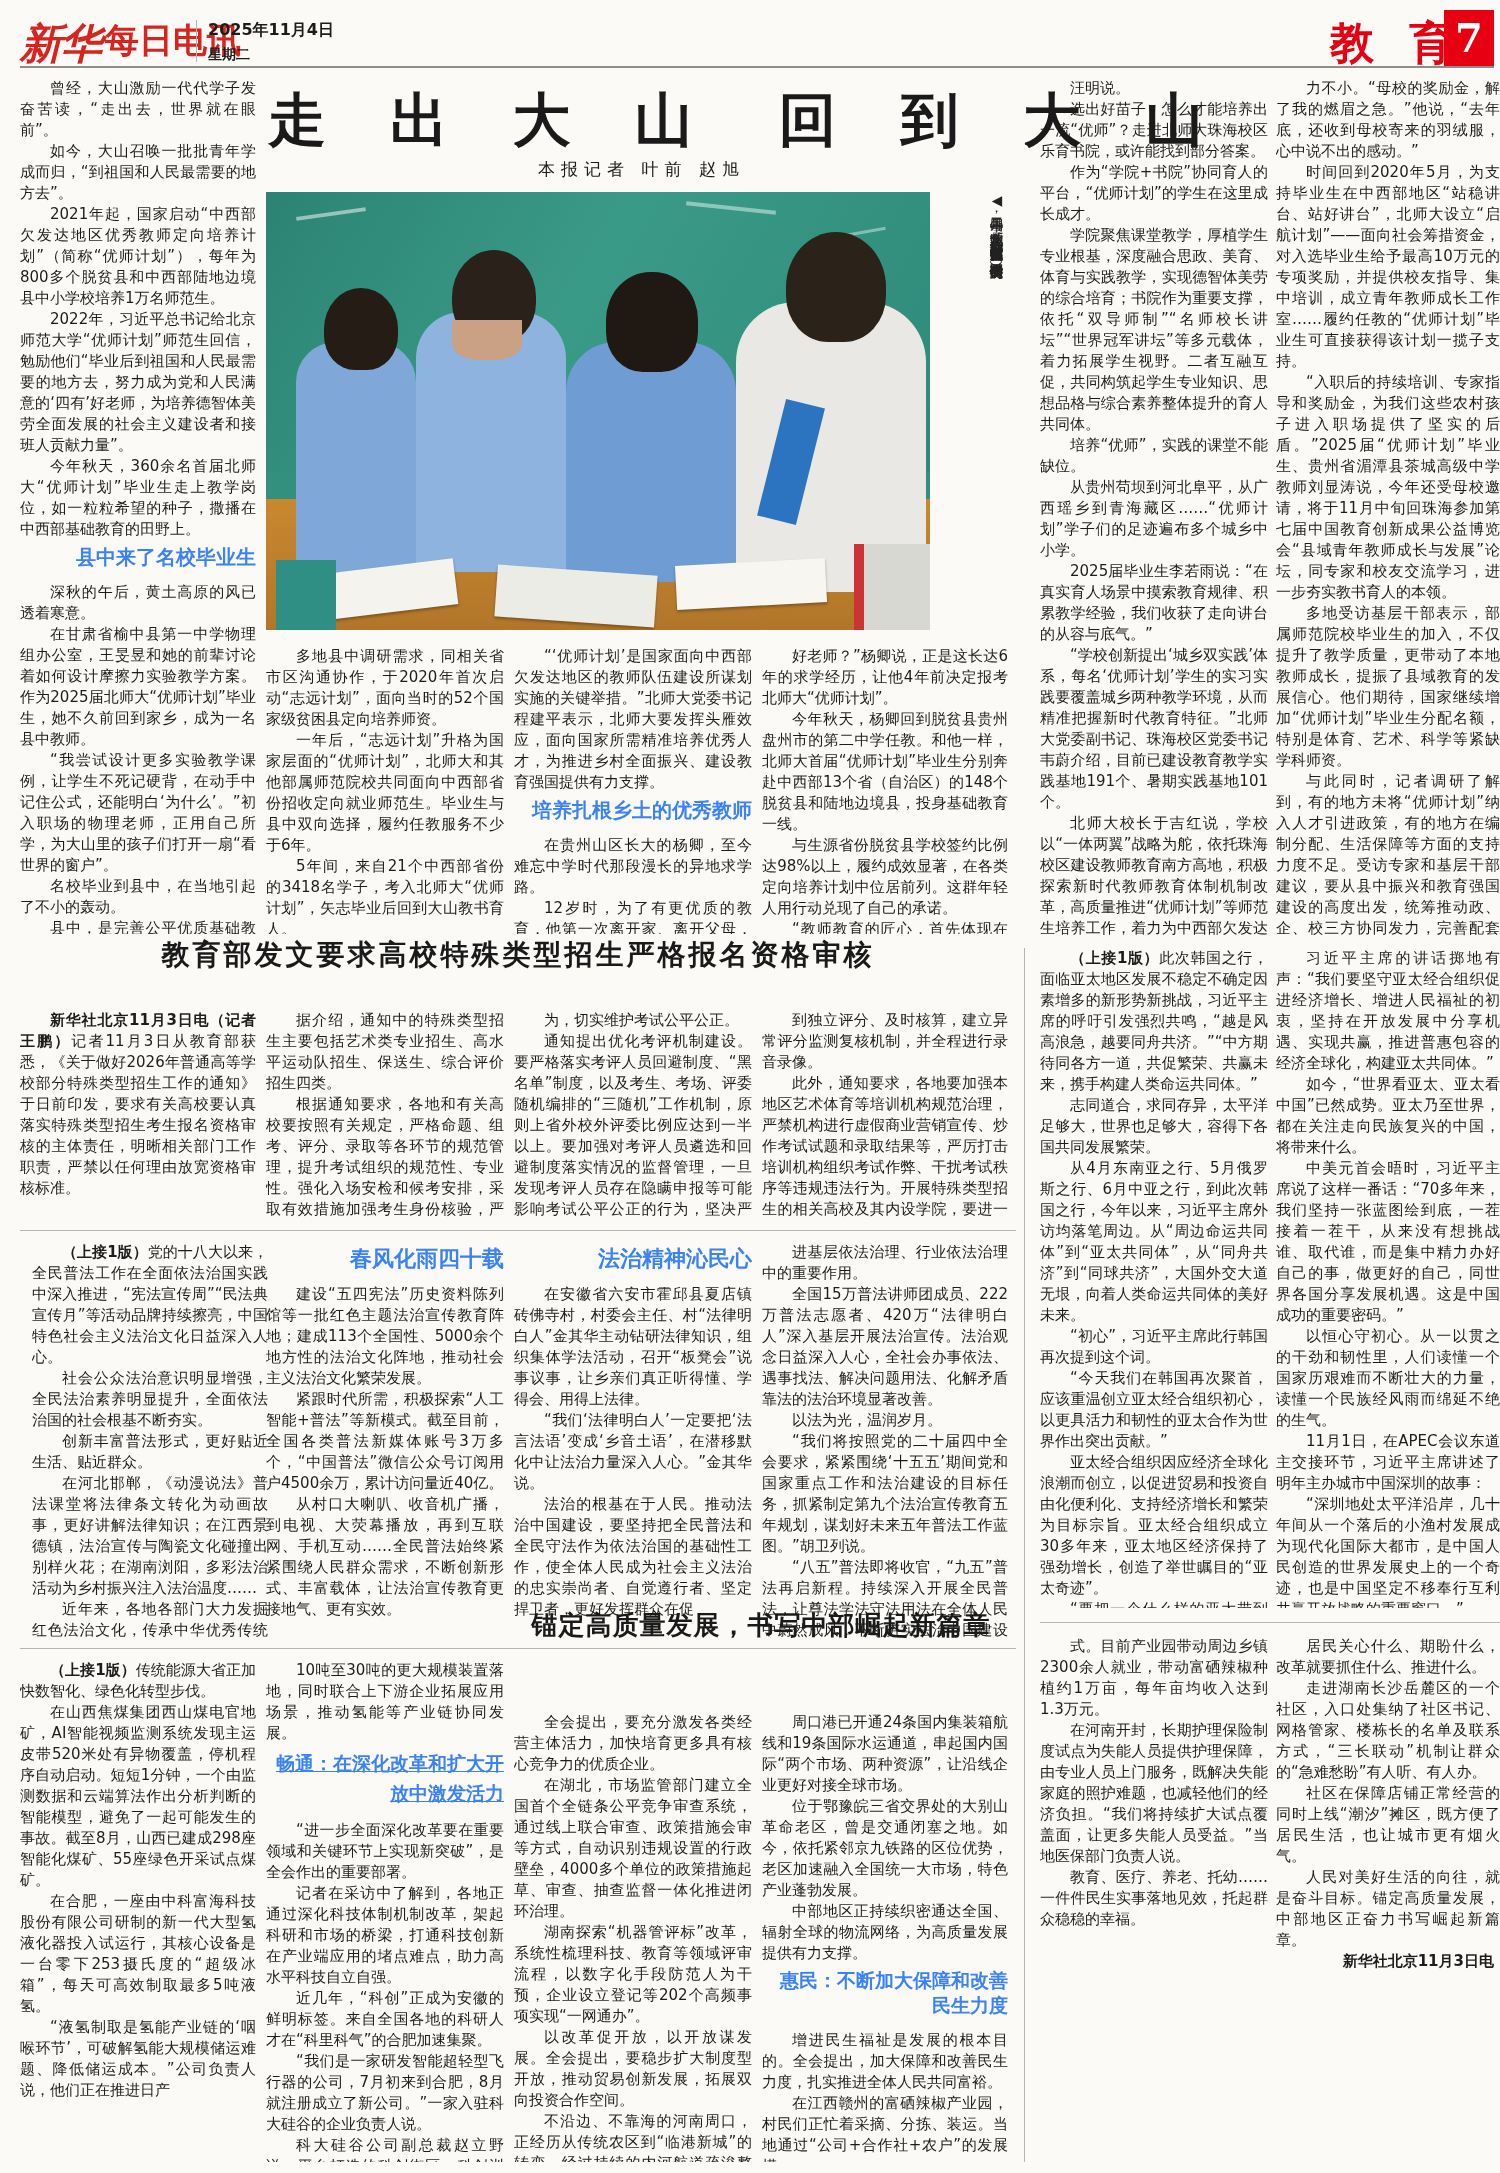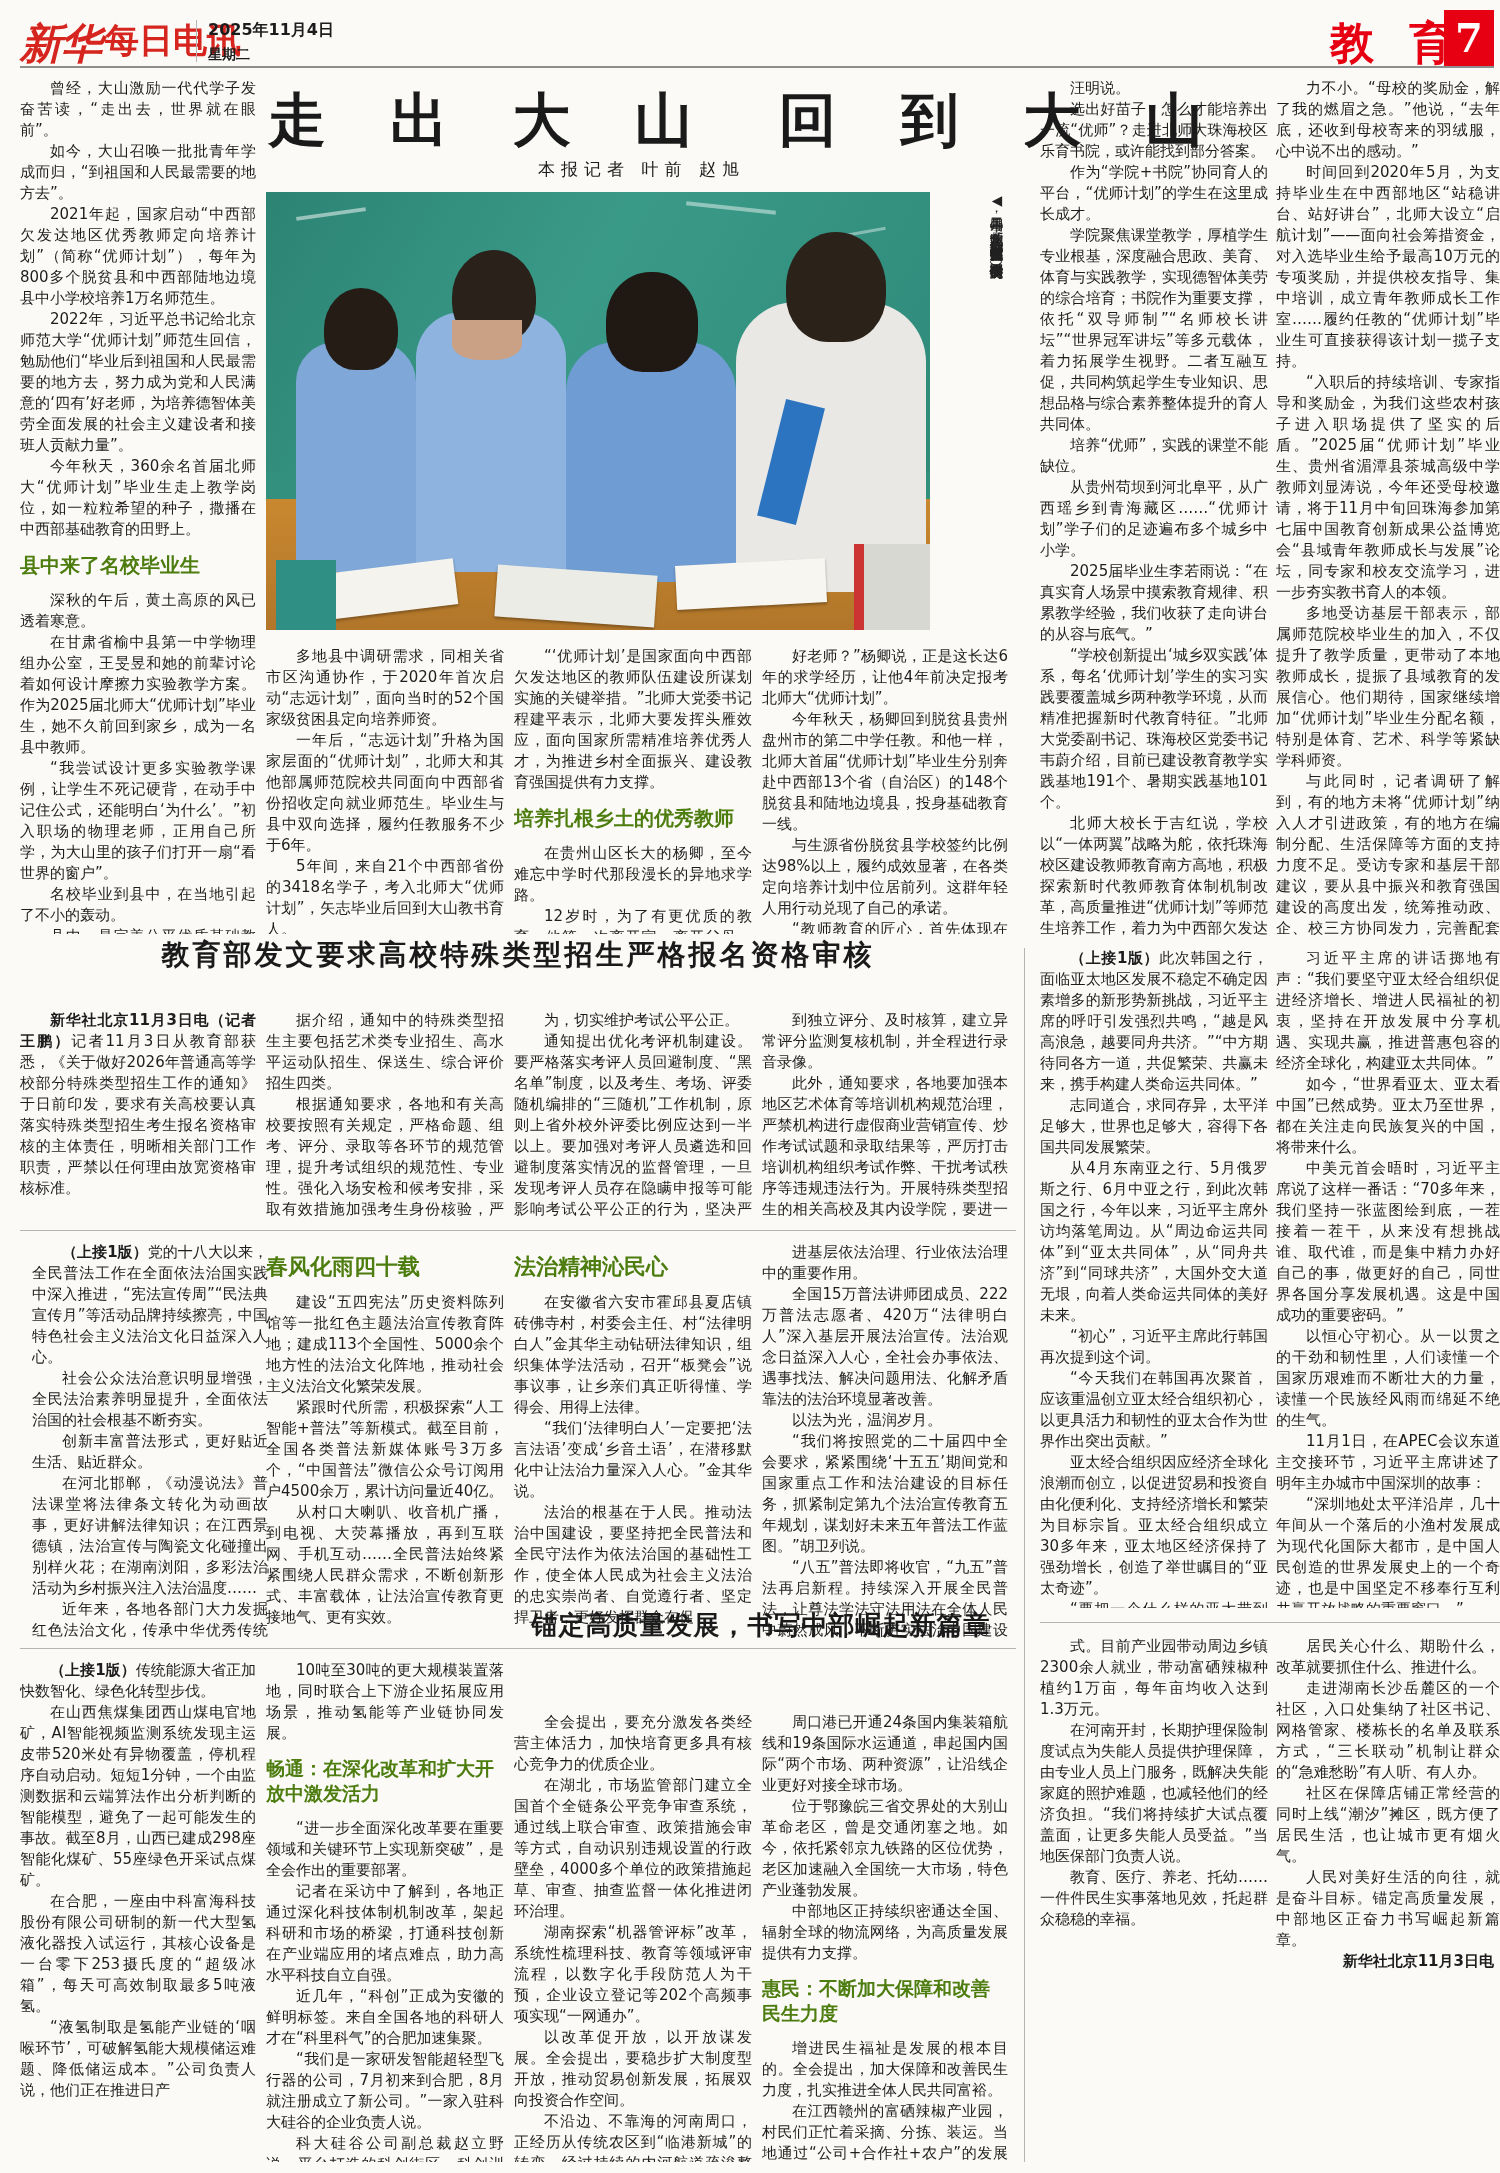--- a/index.html
+++ b/index.html
@@ -1,21 +1,21 @@
 <!DOCTYPE html>
 <html><head>
 <meta charset="utf-8">
 <style>
   html,body{margin:0;padding:0;background:#e8e6e0;}
   .page{position:relative;width:1500px;height:2173px;background:#fbfaf7;margin:0 auto;
         font-family:"DejaVu Sans",sans-serif;color:#1c1c1c;overflow:hidden;}
   .abs{position:absolute;}
   .col{position:absolute;overflow:hidden;font-size:15px;line-height:21px;text-align:justify;color:#1d1d1d;}
   .col p{margin:0;text-indent:2em;}
-  .subhead{font-weight:bold;text-align:left;font-size:20px;line-height:26px;margin:12px 0 12px;color:#4d7c0f;}
+  .subhead{font-weight:bold;text-align:right;font-size:20px;line-height:26px;margin:4px 0 12px;color:#3b82f6;}
   .signoff{font-weight:bold;text-align:right;padding-right:6px;}
   .serif{font-family:"DejaVu Serif","Liberation Serif",serif;}
   .rule{position:absolute;background:#8d8d8d;}
   .rule-light{position:absolute;background:#b5b5b3;}
   .masthead-red{color:#d6251f;}
   .bigtitle{font-family:"DejaVu Serif","Liberation Serif",serif;font-weight:bold;color:#1a1a1a;}
   .vert{writing-mode:vertical-rl;}
 </style>
 </head>
 <body>
@@ -208,21 +208,21 @@
     <div>
         <p>在山西焦煤集团西山煤电官地矿，AI智能视频监测系统发现主运皮带520米处有异物覆盖，停机程序自动启动。短短1分钟，一个由监测数据和云端算法作出分析判断的智能模型，避免了一起可能发生的事故。截至8月，山西已建成298座智能化煤矿、55座绿色开采试点煤矿。</p>
         <p>在合肥，一座由中科富海科技股份有限公司研制的新一代大型氢液化器投入试运行，其核心设备是一台零下253摄氏度的“超级冰箱”，每天可高效制取最多5吨液氢。</p>
         <p>“液氢制取是氢能产业链的‘咽喉环节’，可破解氢能大规模储运难题、降低储运成本。”公司负责人说，他们正在推进日产</p>
       </div>
   </div>
   <div class="col" style="left:266px;top:1660px;width:238px;height:502px;">
     <div>
         <p>10吨至30吨的更大规模装置落地，同时联合上下游企业拓展应用场景，推动氢能等产业链协同发展。</p>
       </div>
-    <div class="subhead" style="font-size:19px;line-height:25px;">畅通：在深化改革和扩大开放中激发活力</div>
+    <div class="subhead" style="font-size:19px;line-height:30px;text-decoration:underline;">畅通：在深化改革和扩大开放中激发活力</div>
     <div>
         <p>“进一步全面深化改革要在重要领域和关键环节上实现新突破”，是全会作出的重要部署。</p>
         <p>记者在采访中了解到，各地正通过深化科技体制机制改革，架起科研和市场的桥梁，打通科技创新在产业端应用的堵点难点，助力高水平科技自立自强。</p>
         <p>近几年，“科创”正成为安徽的鲜明标签。来自全国各地的科研人才在“科里科气”的合肥加速集聚。</p>
         <p>“我们是一家研发智能超轻型飞行器的公司，7月初来到合肥，8月就注册成立了新公司。”一家入驻科大硅谷的企业负责人说。</p>
         <p>科大硅谷公司副总裁赵立野说，平台打造的科创街区、科创训练营等，帮助众多创新创业者解决了初创过程中的实际问题。“下一步我们还将建设更多创新创业平台载体，服务更多创新创业者。”</p>
       </div>
   </div>
   <div class="abs bigtitle" style="left:514px;top:1608px;width:494px;text-align:center;font-size:26px;letter-spacing:1px;">锚定高质量发展，书写中部崛起新篇章</div>
   <div class="col" style="left:514px;top:1712px;width:238px;height:450px;">

